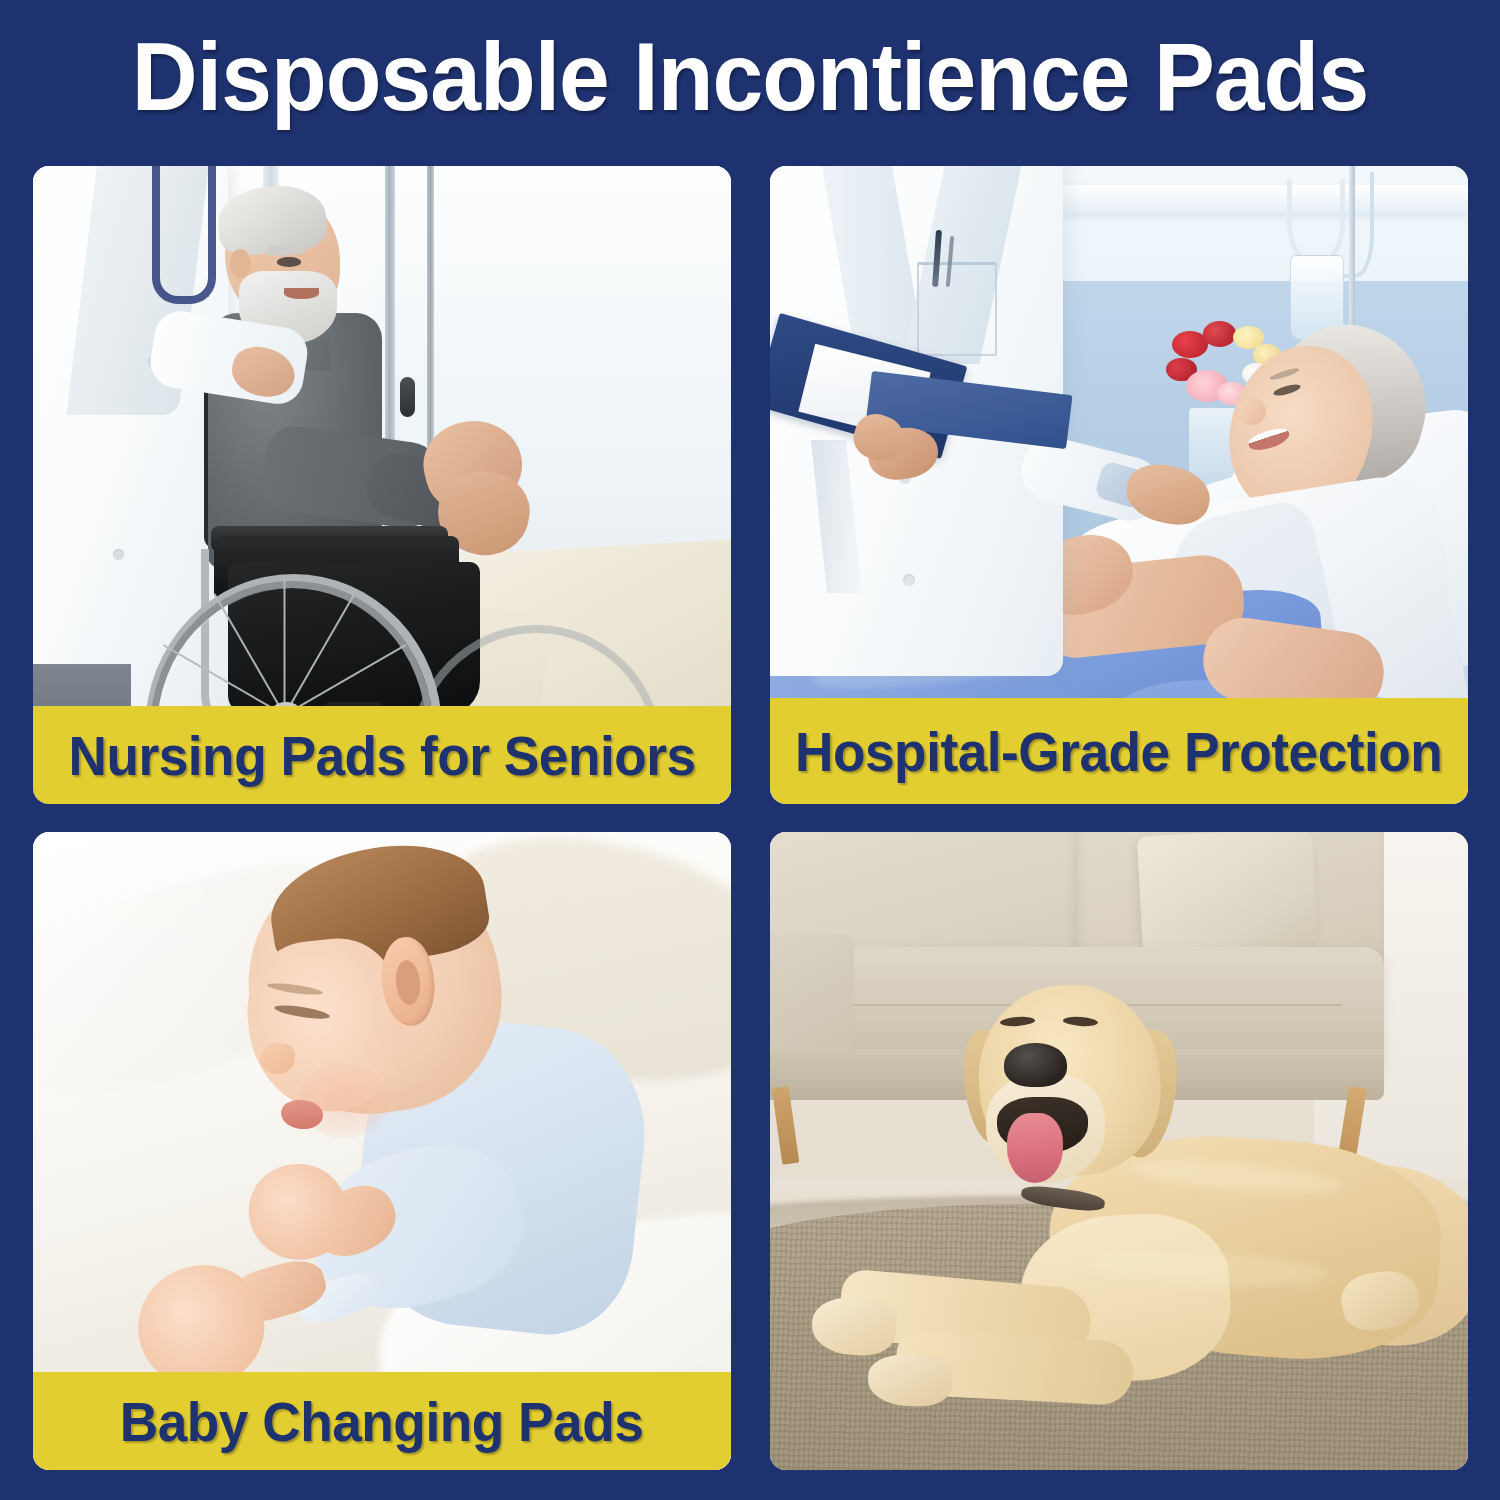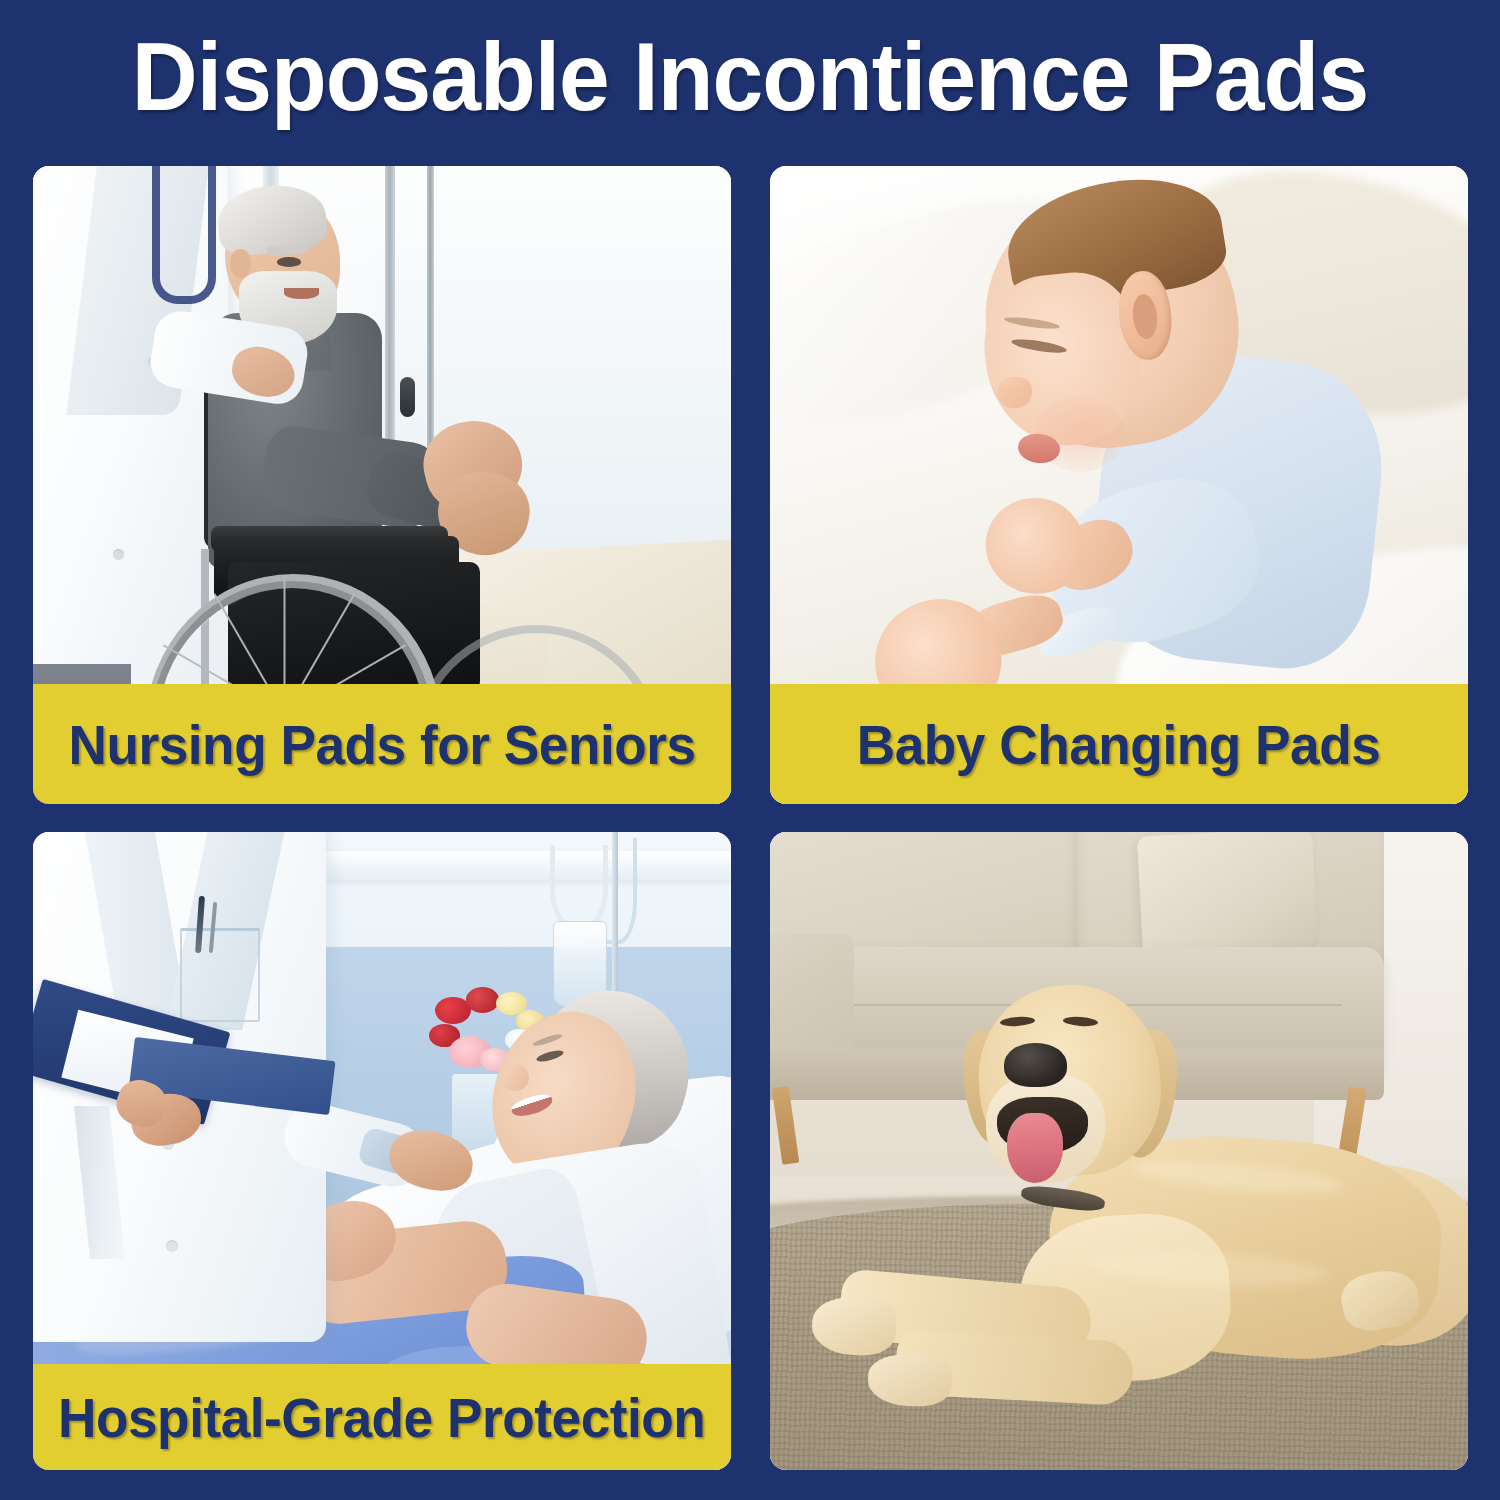--- a/index.html
+++ b/index.html
@@ -88,21 +88,21 @@
   .banner-text {
     color: #1e3270;
     font-family: "Liberation Sans", sans-serif;
     font-weight: bold;
     font-size: 56px;
     letter-spacing: -0.5px;
     transform: scaleX(0.95);
     white-space: nowrap;
     text-shadow: 2px 2px 2px rgba(0,0,0,0.28);
   }
-  .card-r1 .banner { height: 120px; }
+  .card-r1 .banner { height: 98px; }
   .card-r2 .banner { height: 106px; }
 
   
   .p1-bg {
     position: absolute; inset: 0;
     background:
       linear-gradient(170deg, #ffffff 0%, #f4f7f9 38%, #e9eef2 70%, #dfe6ea 100%);
   }
   .p1-window {
     position: absolute;
@@ -1159,51 +1159,20 @@
         <div class="spoke" style="transform:rotate(270deg)"></div>
         <div class="spoke" style="transform:rotate(300deg)"></div>
         <div class="spoke" style="transform:rotate(330deg)"></div>
         <div class="p1-hub"></div>
       </div>
       <div class="banner">
         <span class="banner-text">Nursing Pads for Seniors</span>
       </div>
     </div>
 
-    <div class="card card-r1">
-      <div class="photo">
-        <div class="p2-bg"></div>
-        <div class="p2-sheetfold1"></div>
-        <div class="p2-sheetfold2"></div>
-        <div class="p2-sheetfold3"></div>
-
-        <div class="p2-body"></div>
-        <div class="p2-head"></div>
-        <div class="p2-hair"></div>
-        <div class="p2-face"></div>
-        <div class="p2-ear"></div>
-        <div class="p2-ear-inner"></div>
-        <div class="p2-brow"></div>
-        <div class="p2-eye"></div>
-        <div class="p2-cheek"></div>
-        <div class="p2-nose"></div>
-        <div class="p2-mouth"></div>
-
-        <div class="p2-sleeve"></div>
-        <div class="p2-armskin"></div>
-        <div class="p2-fist1"></div>
-        <div class="p2-cuff"></div>
-        <div class="p2-wrist"></div>
-        <div class="p2-fist2"></div>
-      </div>
-      <div class="banner">
-        <span class="banner-text">Baby Changing Pads</span>
-      </div>
-    </div>
-
     <div class="card card-r2">
       <div class="photo">
         <div class="p3-bg"></div>
         <div class="p3-wallband"></div>
         <div class="p3-wallrail"></div>
 
         <div class="p3-iv-hook"></div>
         <div class="p3-iv-tube"></div>
         <div class="p3-iv-pole"></div>
         <div class="p3-iv-bag"></div>
@@ -1261,20 +1230,51 @@
         <div class="p3-paper"></div>
         <div class="p3-clipboard2"></div>
         <div class="p3-dochand"></div>
         <div class="p3-docthumb"></div>
       </div>
       <div class="banner">
         <span class="banner-text">Hospital-Grade Protection</span>
       </div>
     </div>
 
+    <div class="card card-r1">
+      <div class="photo">
+        <div class="p2-bg"></div>
+        <div class="p2-sheetfold1"></div>
+        <div class="p2-sheetfold2"></div>
+        <div class="p2-sheetfold3"></div>
+
+        <div class="p2-body"></div>
+        <div class="p2-head"></div>
+        <div class="p2-hair"></div>
+        <div class="p2-face"></div>
+        <div class="p2-ear"></div>
+        <div class="p2-ear-inner"></div>
+        <div class="p2-brow"></div>
+        <div class="p2-eye"></div>
+        <div class="p2-cheek"></div>
+        <div class="p2-nose"></div>
+        <div class="p2-mouth"></div>
+
+        <div class="p2-sleeve"></div>
+        <div class="p2-armskin"></div>
+        <div class="p2-fist1"></div>
+        <div class="p2-cuff"></div>
+        <div class="p2-wrist"></div>
+        <div class="p2-fist2"></div>
+      </div>
+      <div class="banner">
+        <span class="banner-text">Baby Changing Pads</span>
+      </div>
+    </div>
+
     <div class="card card-r2">
       <div class="photo">
         <div class="p4-bg"></div>
         <div class="p4-wall"></div>
         <div class="p4-floor"></div>
 
         <div class="p4-sofa-back"></div>
         <div class="p4-cush1"></div>
         <div class="p4-cush2"></div>
         <div class="p4-pillow"></div>

